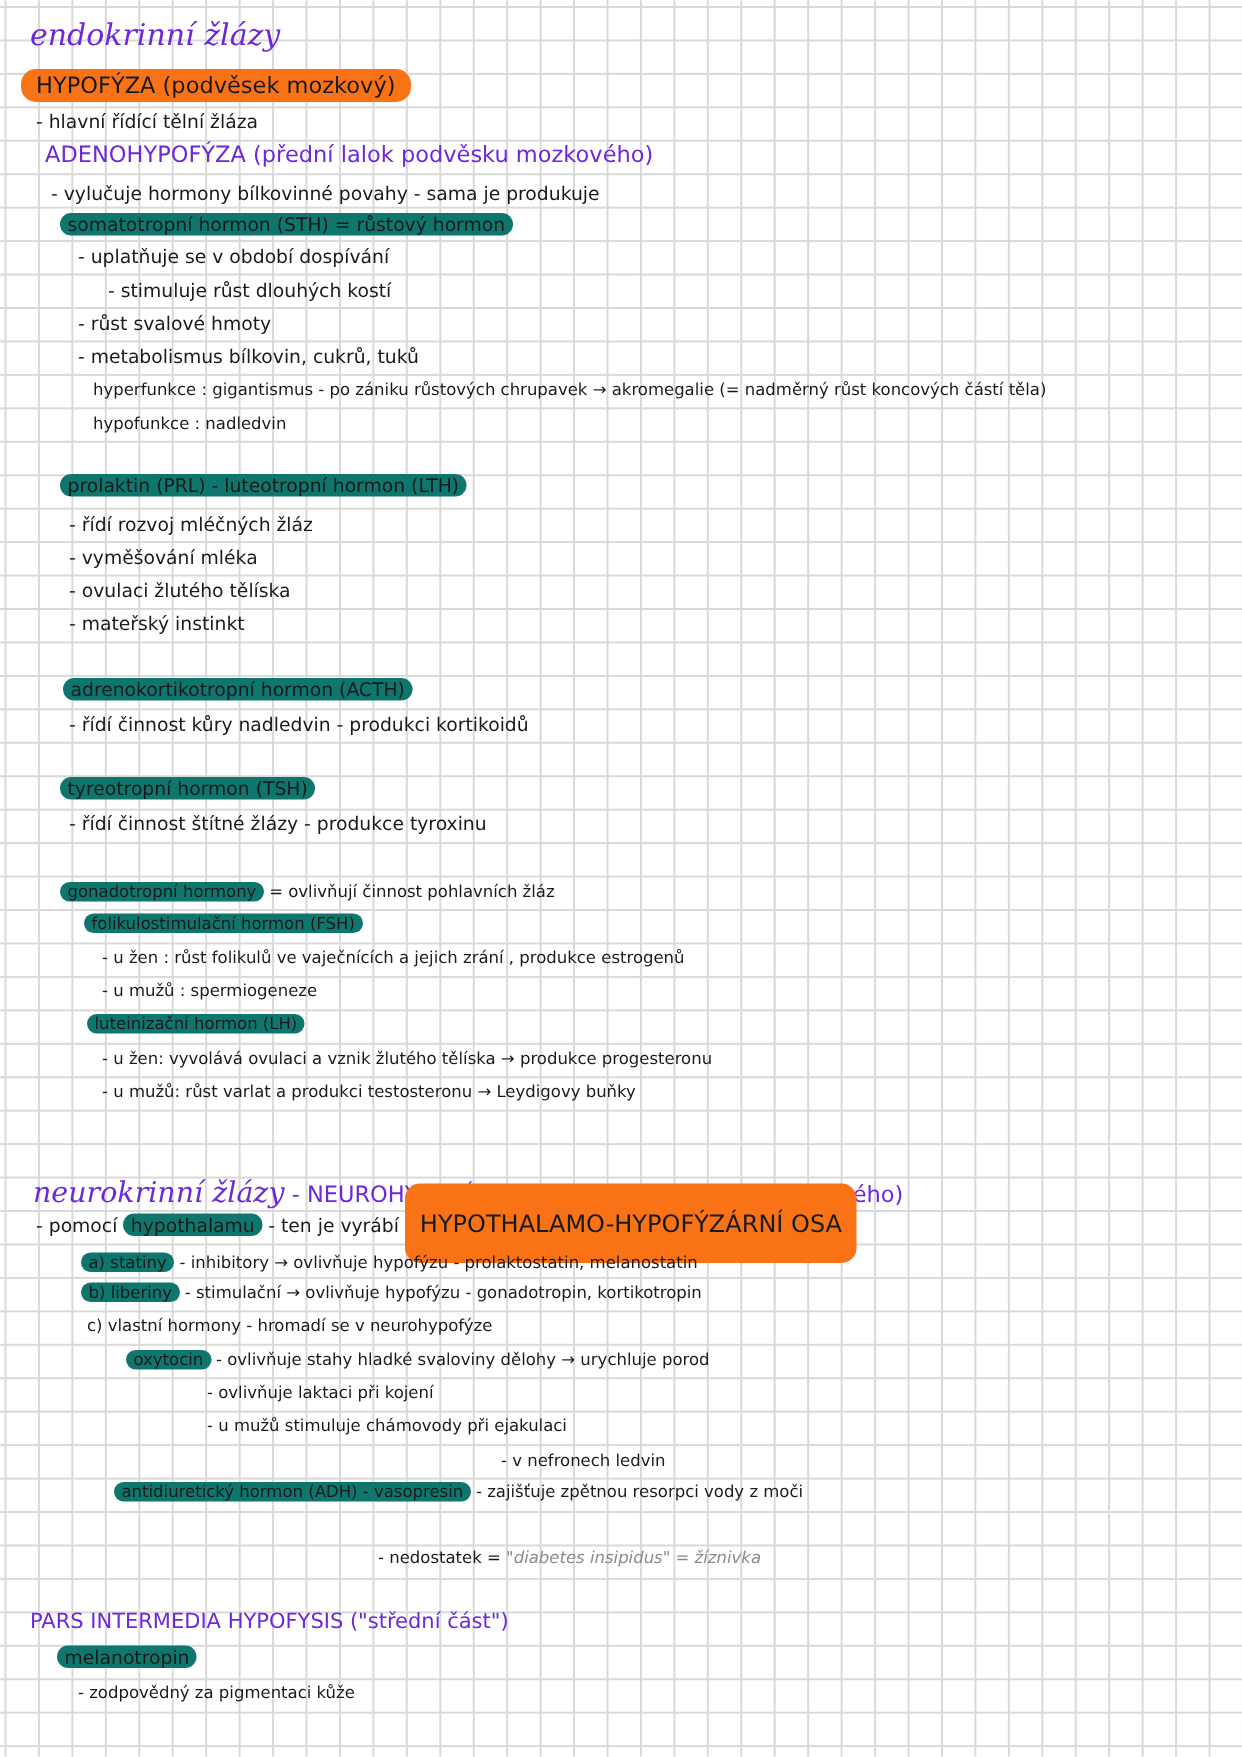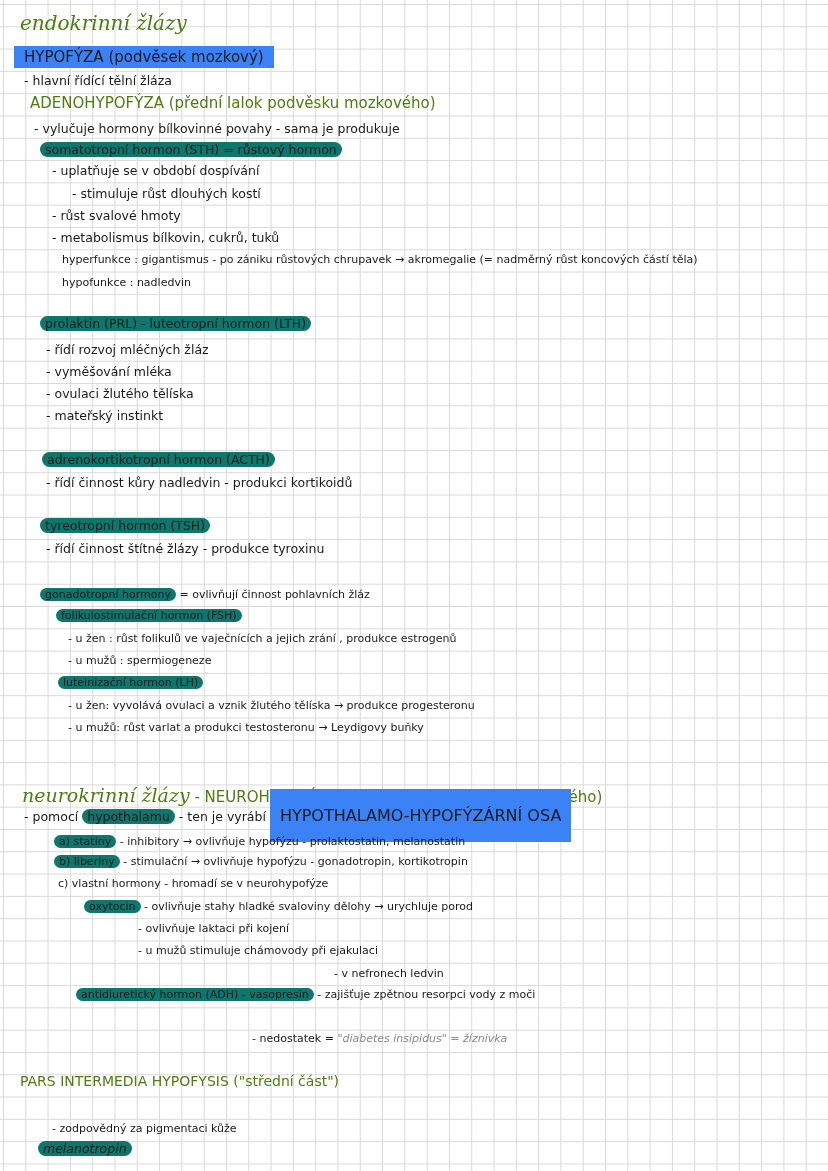--- a/index.html
+++ b/index.html
@@ -8,24 +8,24 @@
     background-color: #ffffff;
     background-image:
       linear-gradient(to right, #d9d9d9 1px, transparent 1px),
       linear-gradient(to bottom, #d9d9d9 1px, transparent 1px);
     background-size: 22.3px 22.3px;
     background-position: 3px 4px;
     font-family: "DejaVu Sans", sans-serif;
     color: #1a1a1a;
   }
   .ln { position: absolute; white-space: nowrap; font-size: 12.5px; line-height: 18px; }
-  .orange { color: #4d7c0f; }
+  .orange { color: #6d28d9; }
   .big { font-size: 20px; line-height: 26px; font-family: "DejaVu Serif", serif; font-style: italic; }
   .cap { font-size: 15px; line-height: 22px; }
-  .hl { background: #3b82f6; border-radius: 0; padding: 0 6px; }
+  .hl { background: #f97316; border-radius: 10px; padding: 0 6px; }
   .hl2 { background: #0f766e; border-radius: 10px; padding: 0 5px; }
   .it { font-style: italic; }
   .grey { color: #8a8a8a; }
   .small { font-size: 11px; }
 </style>
 </head>
 <body>
 
 <div class="ln orange big" style="left:20px;top:10px;">endokrinní žlázy</div>
 
@@ -101,16 +101,16 @@
 
 <div class="ln small" style="left:76px;top:986px;">
   <span class="hl2">antidiuretický hormon (ADH) - vasopresin</span><span> - zajišťuje zpětnou resorpci vody z moči</span>
 </div>
 <div class="ln small" style="left:334px;top:965px;">- v nefronech ledvin</div>
 <div class="ln small" style="left:252px;top:1030px;">
   <span>- nedostatek = </span><span class="grey it">"diabetes insipidus" = žíznivka</span>
 </div>
 
 <div class="ln orange" style="left:20px;top:1072px;font-size:14px;">PARS INTERMEDIA HYPOFYSIS ("střední část")</div>
-<div class="ln" style="left:38px;top:1140px;font-style:italic;">
+<div class="ln" style="left:38px;top:1096px;">
   <span class="hl2">melanotropin</span>
 </div>
 <div class="ln small" style="left:52px;top:1120px;">- zodpovědný za pigmentaci kůže</div>
 
 </body></html>

